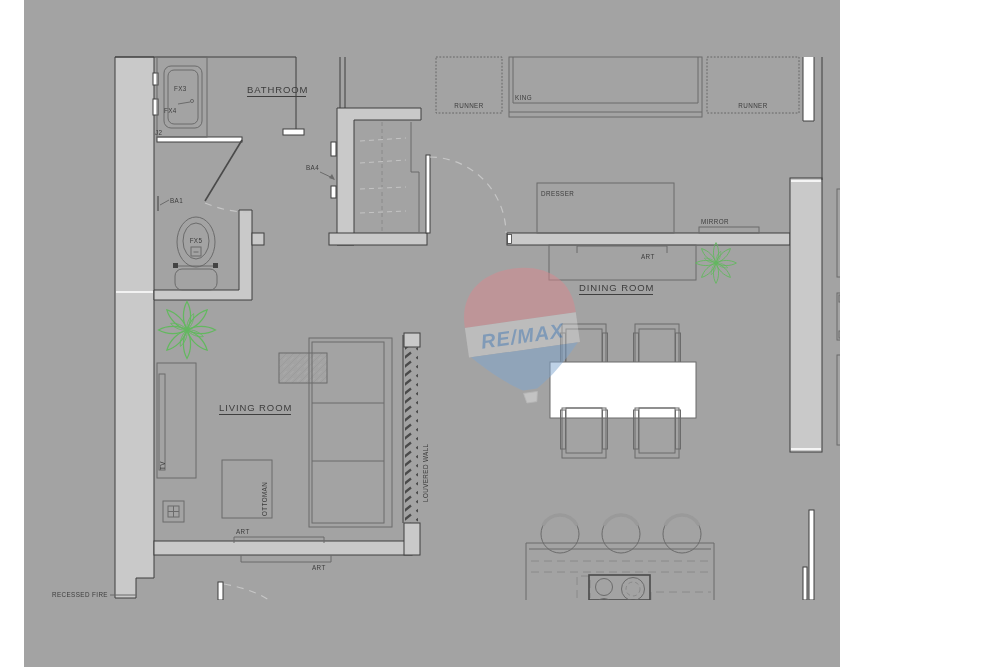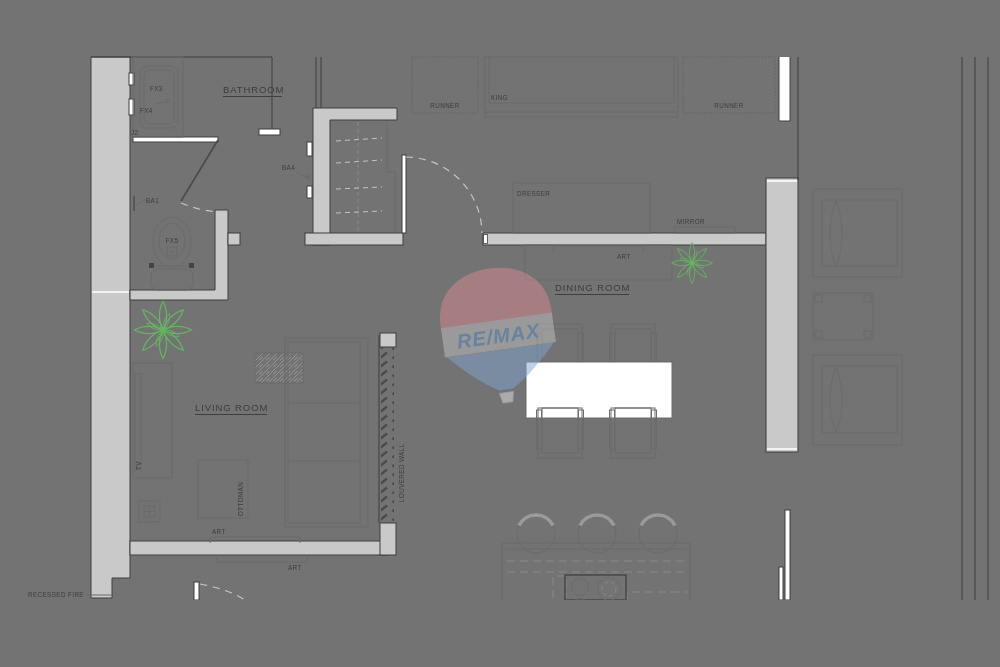--- a/index.html
+++ b/index.html
@@ -1,17 +1,17 @@
 <!DOCTYPE html>
 <html style="--wall-fill: #c9c9c9; --line-dark: #3f3f3f; --line-mid: #6b6b6b; --plant-green: #63b85f; --remax-red: #d9888f; --remax-blue: #7fa6d0; --remax-text: #5f93cc;"><head>
 <meta charset="utf-8">
 <style>
   html,body{margin:0;padding:0;background:#fff;}
-  #stage{position:relative;width:1000px;height:667px;background:#737373;overflow:hidden;
-         font-family:"Liberation Sans",sans-serif;}
+  #stage{position:relative;width:816px;height:667px;background:#a3a3a3;overflow:hidden;
+         font-family:"Liberation Sans",sans-serif;margin-left:24px;}
   svg{display:block;}
   .wall{fill:var(--wall-fill,#c9c9c9);stroke:var(--line-dark,#3f3f3f);stroke-width:1;}
   .wl{stroke:var(--line-dark,#3f3f3f);fill:none;stroke-width:1;}
   .wlf{stroke:var(--line-dark,#3f3f3f);fill:#fff;stroke-width:1;}
   .jnt{stroke:#ffffff;stroke-width:1.6;fill:none;}
   .fur{stroke:var(--line-mid,#6b6b6b);fill:none;stroke-width:1;}
   .furw{stroke:var(--line-mid,#6b6b6b);fill:#fff;stroke-width:1;}
   .thk{stroke:#4a4a4a;stroke-width:1.6;fill:none;}
   .runner{stroke:#666;fill:none;stroke-width:1;stroke-dasharray:1.8 1.6;}
   .dash{stroke:#8a8a8a;fill:none;stroke-width:1;stroke-dasharray:8 5;}

